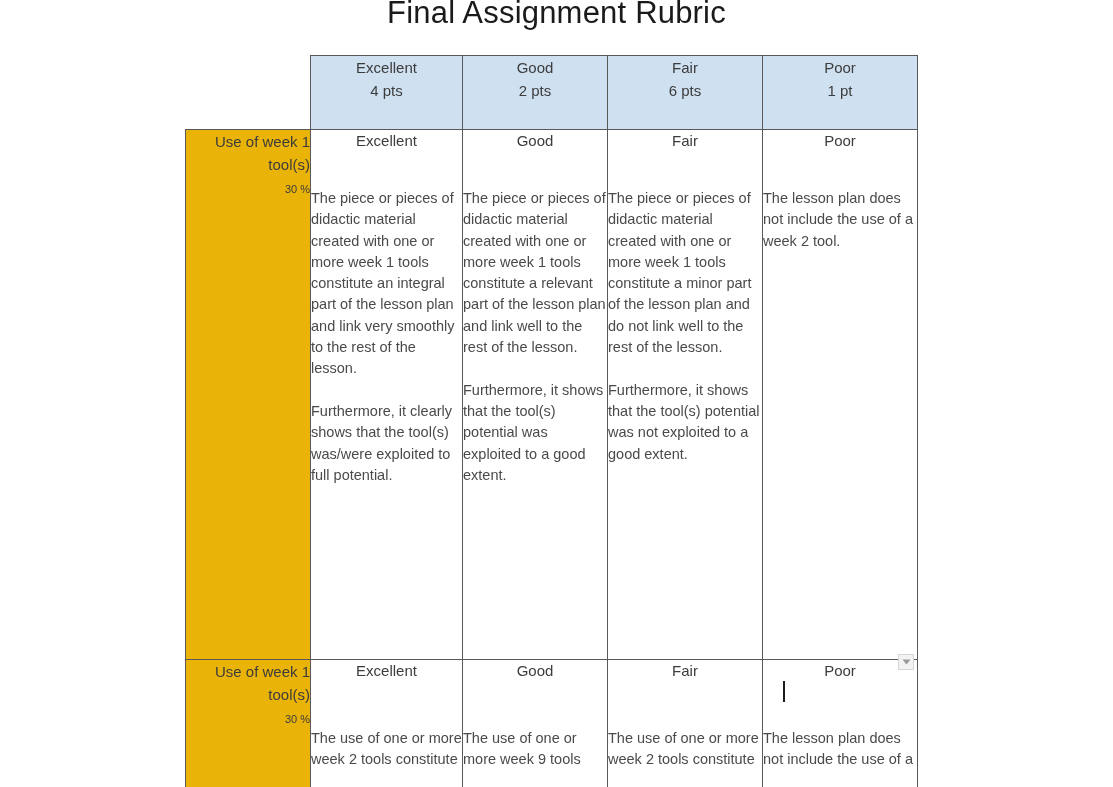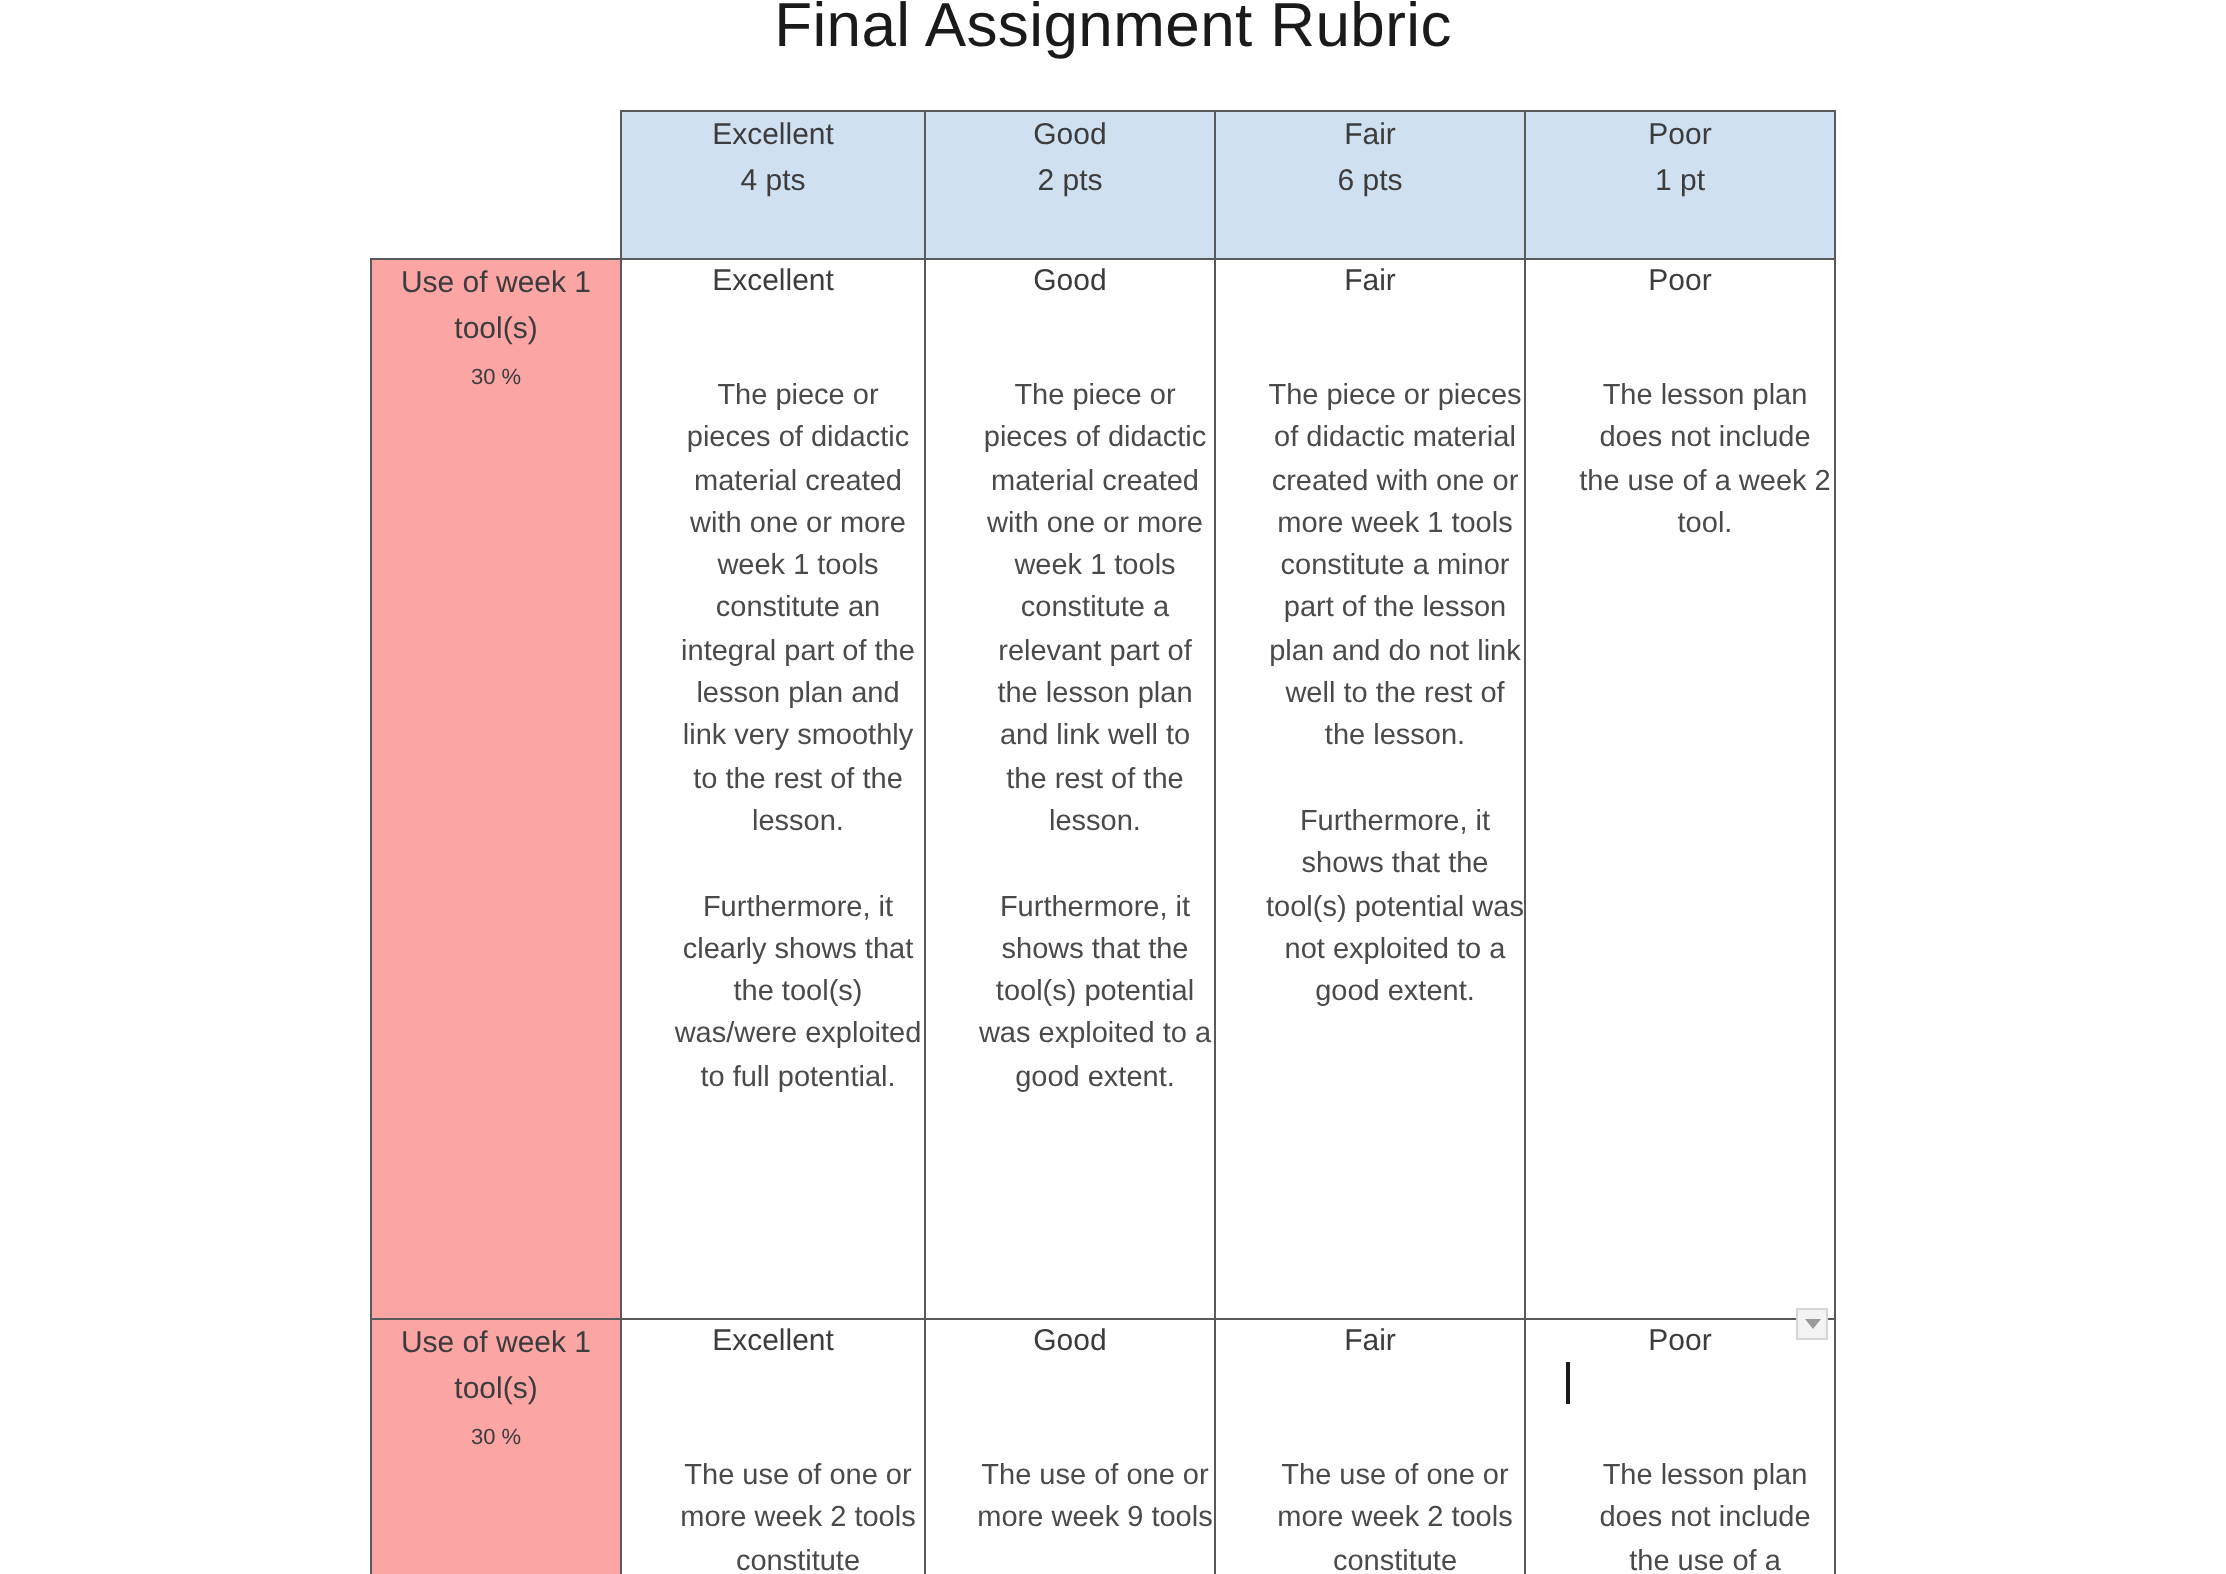--- a/index.html
+++ b/index.html
@@ -68,22 +68,22 @@
   }
   td.header-blank {
     background: #ffffff !important;
     border: none !important;
   }
   .hdr-name { display: block; }
   .hdr-pts  { display: block; }
 
   
   td.criterion {
-    background: #fca5a5;
-    text-align: center;
+    background: #eab308;
+    text-align: right;
     padding-top: 18px;
     font-size: 15px;
     line-height: 23px;
     color: #3c3c3c;
   }
   .crit-title { display: block; }
   .crit-weight {
     display: block;
     font-size: 11px;
     margin-top: 2px;
@@ -102,23 +102,22 @@
     display: block;
     text-align: center;
     margin: 0 0 0 0;
     color: #3c3c3c;
     font-size: 15px;
     line-height: 22px;
   }
   td.rating .rating-desc {
     display: block;
     margin-top: 36px;
-    text-align: center;
+    text-align: left;
     white-space: pre-wrap;
-    padding-left: 25px;
   }
   td.rating .rating-desc.tight { margin-top: 46px; }
 
   
   tr.row-1 td { height: 530px; }
   tr.row-2 td { height: 142px; }
 
   
   #text-caret {
     position: absolute;

